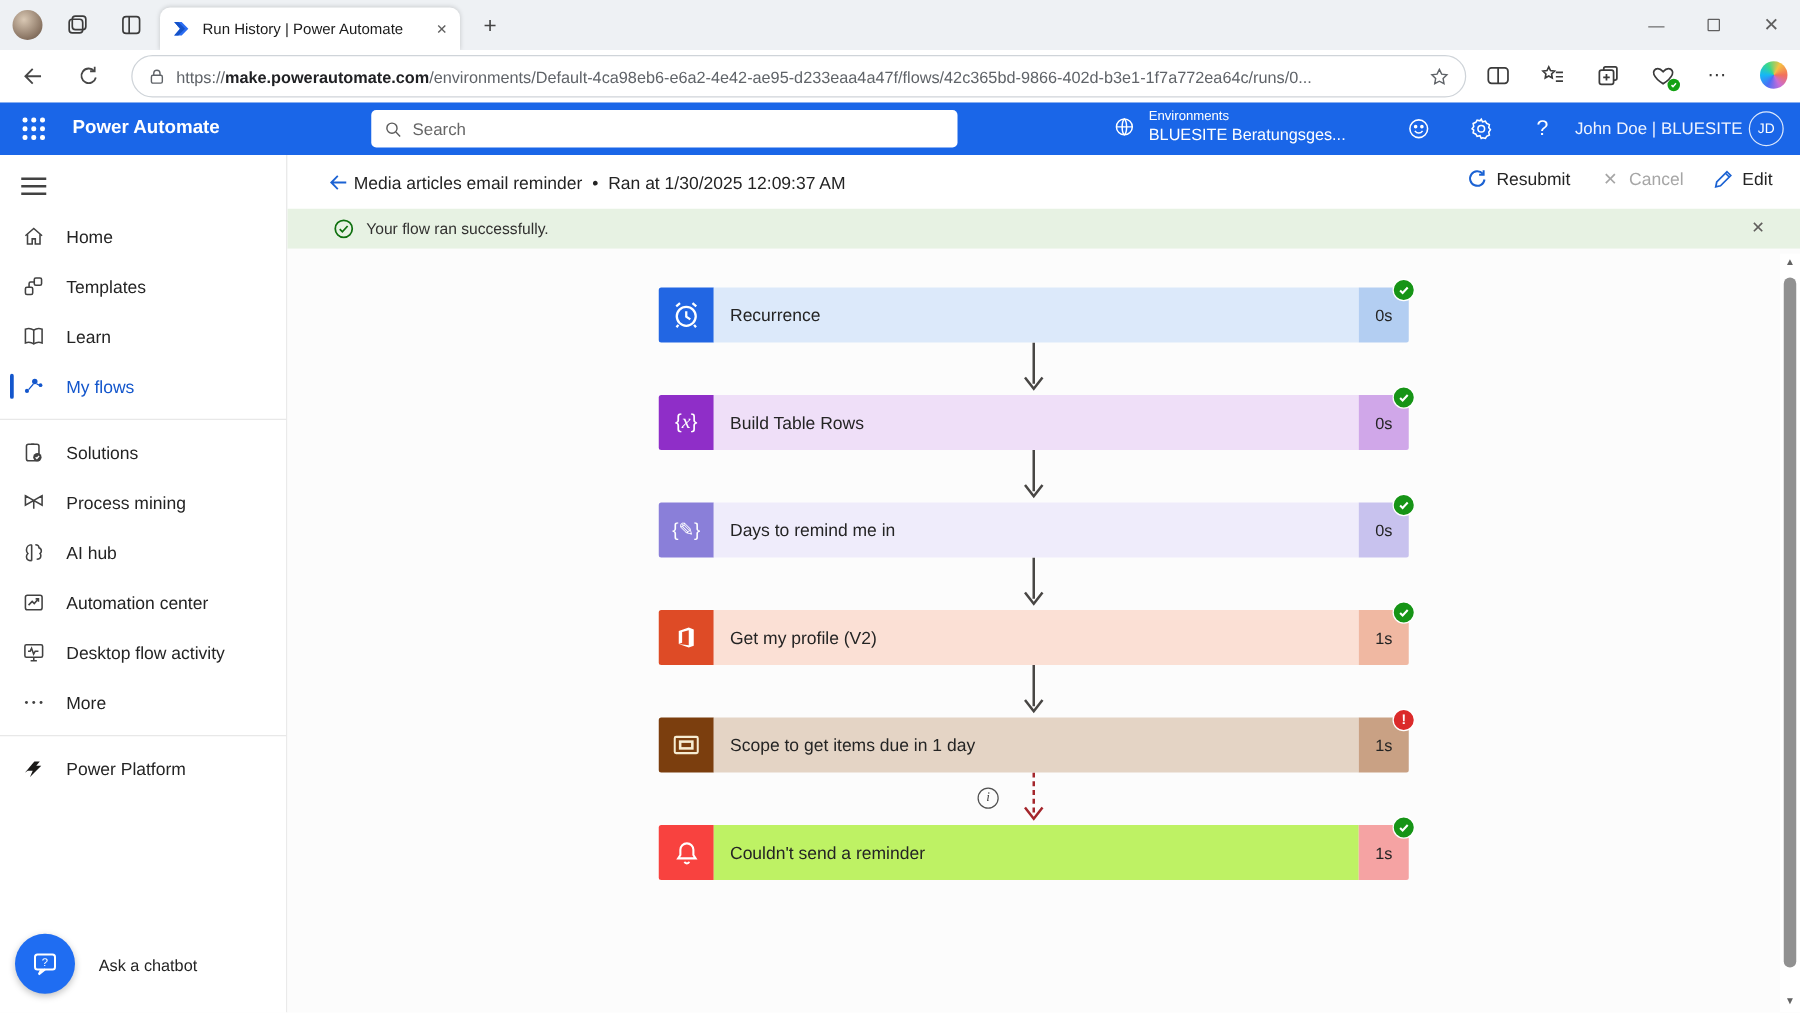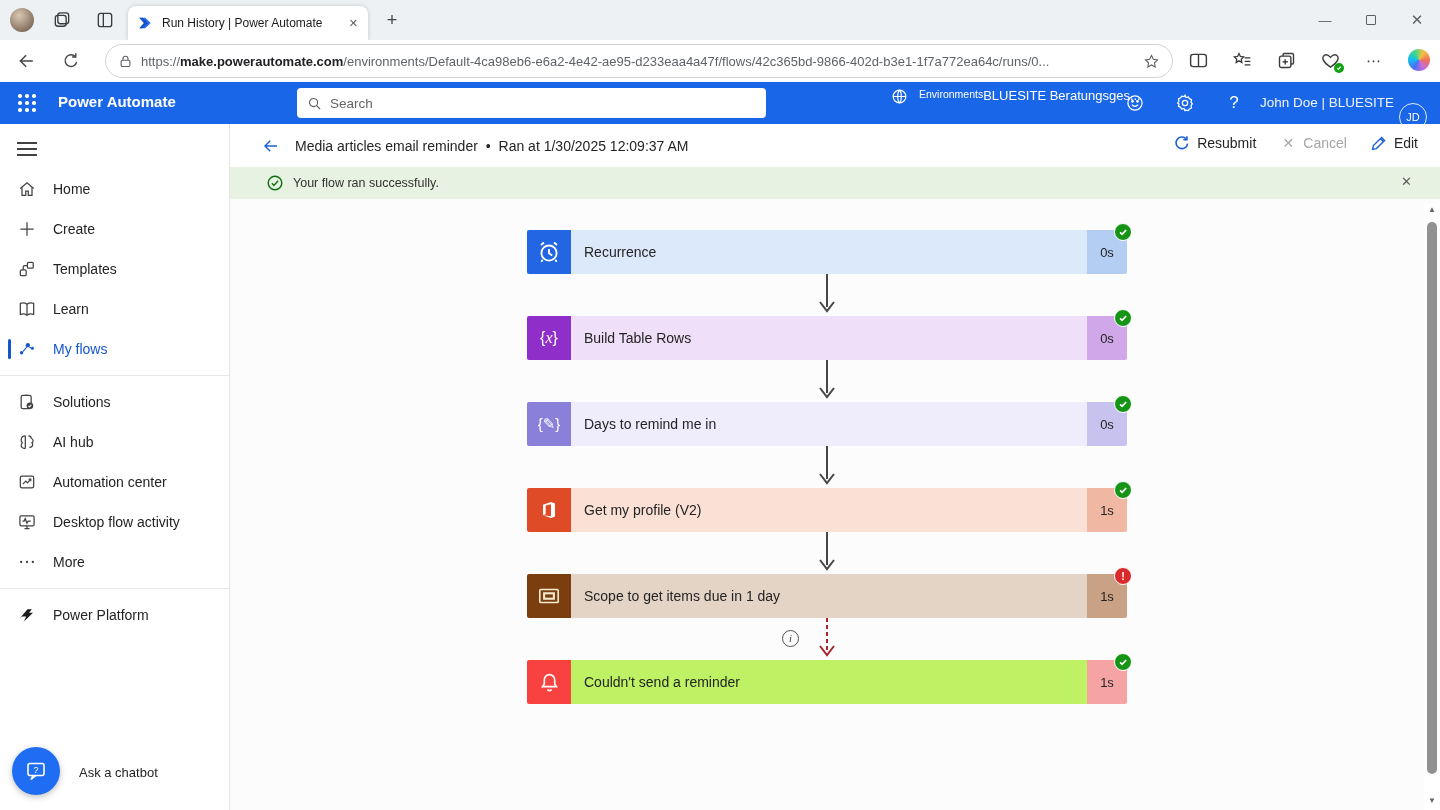--- a/index.html
+++ b/index.html
@@ -39,26 +39,26 @@
   .pa-header { position:absolute; top:82px; left:0; width:1440px; height:42px; background:#1a66e8; color:#fff; }
   .waffle { position:absolute; left:16px; top:10px; width:22px; height:22px; display:grid;
     grid-template-columns:repeat(3,1fr); gap:3px; padding:2px; }
   .waffle span { width:3.5px; height:3.5px; background:#fff; border-radius:50%; }
   .pa-title { position:absolute; left:58px; top:11px; font-size:15px; font-weight:700; }
   .pa-search { position:absolute; left:297px; top:6px; width:469px; height:30px; background:#fff; border-radius:4px;
     display:flex; align-items:center; padding:0 10px; gap:8px; }
   .pa-search input { border:none; outline:none; flex:1; font-size:13.5px; color:#333; font-family:"Liberation Sans",sans-serif; }
   .pa-search input::placeholder { color:#666; }
   .env { position:absolute; left:890px; top:5px; display:flex; align-items:center; gap:10px; }
-  .env-labels { display:flex; flex-direction:row; line-height:1.25; }
+  .env-labels { display:flex; flex-direction:column; line-height:1.25; }
   .env-top { font-size:10.5px; }
   .env-name { font-size:13px; }
   .hd-ico { position:absolute; top:11px; width:20px; height:20px; color:#fff; text-align:center; }
   .user-name { position:absolute; right:46px; top:13px; font-size:13.5px; color:#f0f4ff; }
-  .jd { position:absolute; right:13px; top:21px; width:28px; height:28px; border-radius:50%;
+  .jd { position:absolute; right:13px; top:7px; width:28px; height:28px; border-radius:50%;
     border:1px solid rgba(255,255,255,.85); display:flex; align-items:center; justify-content:center; font-size:11px; }
 
   
   .sidebar { position:absolute; top:124px; left:0; width:230px; height:686px; background:#fff; border-right:1px solid #e4e4e4; }
   .hamburger { position:absolute; left:17px; top:14px; width:20px; height:18px; }
   .hamburger span { display:block; height:1.7px; background:#424242; margin:4.2px 0; }
   .side-nav { position:absolute; top:45px; left:0; right:0; }
   .side-item { position:relative; display:flex; align-items:center; height:40px; padding-left:17px; gap:16px;
     color:#424242; cursor:pointer;text-align:center; }
   .side-item .side-icon { width:20px; height:20px; flex:0 0 20px; }
@@ -68,21 +68,21 @@
   .sel-bar { position:absolute; left:8px; top:10px; width:3px; height:20px; border-radius:2px; background:#1356cc; }
   .side-div { height:1px; background:#e8e8e8; margin:6px 0; }
   .chatbot { position:absolute; left:12px; top:623px; width:48px; height:48px; border-radius:50%; background:#1f6df2;
     display:flex; align-items:center; justify-content:center; cursor:pointer; box-shadow:0 2px 6px rgba(0,0,0,.25); }
   .chatbot-label { position:absolute; left:79px; top:641px; font-size:13px; color:#242424; }
 
   
   .main { position:absolute; top:124px; left:230px; width:1210px; height:686px; background:#fff; }
   .run-header { position:absolute; top:0; left:0; right:0; height:43px; display:flex; align-items:center; }
   .back-btn { position:absolute; left:32px; top:13px; width:18px; height:18px; color:#1b62d3; cursor:pointer; }
-  .run-title { position:absolute; left:65px; top:14px; font-size:14px; color:#242424; white-space:nowrap; }
+  .run-title { position:absolute; left:53px; top:14px; font-size:14px; color:#242424; white-space:nowrap; }
   .run-actions { position:absolute; right:22px; top:11px; display:flex; gap:24px; align-items:center; }
   .act { display:flex; align-items:center; gap:7px; font-size:14px; color:#242424; cursor:pointer; }
   .act .aico { width:16px; height:16px; }
   .act.disabled { color:#a6a6a6; cursor:default; }
 
   .banner { position:absolute; top:43px; left:0; right:0; height:32px; background:#e7f2e3; display:flex; align-items:center; }
   .banner-ico { margin-left:37px; width:16px; height:16px; }
   .banner-msg { margin-left:10px; font-size:12.5px; color:#323130; }
   .banner-close { position:absolute; right:28px; top:7px; font-size:13px; color:#605e5c; cursor:pointer; }
 
@@ -278,28 +278,20 @@
             <svg viewBox="0 0 24 24" fill="none" stroke="currentColor" stroke-width="1.5">
               <path d="M4 11.5 12 4.5l8 7"></path>
               <path d="M6 10v9.5h4.5v-5h3v5H18V10"></path>
             </svg>
           </span>
           <span class="side-label">Home</span>
         </div>
         <div class="side-item">
           <span class="side-icon">
             <svg viewBox="0 0 24 24" fill="none" stroke="currentColor" stroke-width="1.5">
-              <path d="M12 4v16M4 12h16"></path>
-            </svg>
-          </span>
-          <span class="side-label">Create</span>
-        </div>
-        <div class="side-item">
-          <span class="side-icon">
-            <svg viewBox="0 0 24 24" fill="none" stroke="currentColor" stroke-width="1.5">
               <rect x="12.5" y="4" width="7" height="7" rx="1.5"></rect>
               <rect x="4" y="13" width="7" height="7" rx="1.5"></rect>
               <path d="M7.5 13V9.5A1.5 1.5 0 0 1 9 8h3.5"></path>
             </svg>
           </span>
           <span class="side-label">Templates</span>
         </div>
         <div class="side-item">
           <span class="side-icon">
             <svg viewBox="0 0 24 24" fill="none" stroke="currentColor" stroke-width="1.5">
@@ -325,20 +317,29 @@
         <div class="side-item">
           <span class="side-icon">
             <svg viewBox="0 0 24 24" fill="none" stroke="currentColor" stroke-width="1.5">
               <rect x="5" y="4" width="12" height="16" rx="2"></rect>
               <path d="M9.5 4h3"></path>
               <circle cx="15.5" cy="16.5" r="4" fill="currentColor" stroke="none"></circle>
               <path d="M13.8 16.6l1.2 1.2 2.1-2.4" stroke="#fff" stroke-width="1.3"></path>
             </svg>
           </span>
           <span class="side-label">Solutions</span>
+        </div>
+        <div class="side-item">
+          <span class="side-icon">
+            <svg viewBox="0 0 24 24" fill="none" stroke="currentColor" stroke-width="1.5">
+              <path d="M4 5.5l8 4.5-8 4.5zM20 5.5l-8 4.5 8 4.5z"></path>
+              <path d="M12 10v8"></path>
+            </svg>
+          </span>
+          <span class="side-label">Process mining</span>
         </div>
         <div class="side-item">
           <span class="side-icon">
             <svg viewBox="0 0 24 24" fill="none" stroke="currentColor" stroke-width="1.5">
               <path d="M10 4.5C7 4.5 5 6.7 5 9.5c0 1.4.5 2.6 1.4 3.5C5.5 13.9 5 15.1 5 16c0 2.4 2 3.8 5 3.8"></path>
               <path d="M13.5 4.5c2 0 3.5 1.2 3.5 3 1.3.4 2.3 1.5 2.3 3 0 1-.5 1.9-1.3 2.5.5.6.8 1.3.8 2.1 0 2-1.8 3.3-4 3.3"></path>
               <path d="M10 4.5v15.3"></path>
             </svg>
           </span>
           <span class="side-label">AI hub</span>

